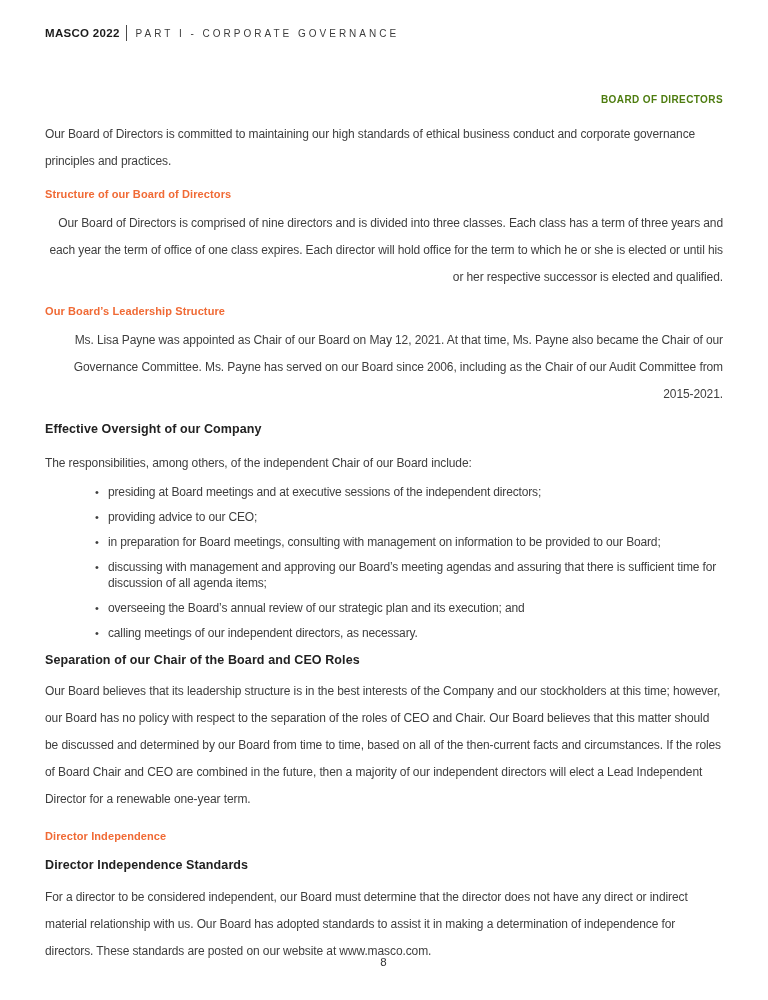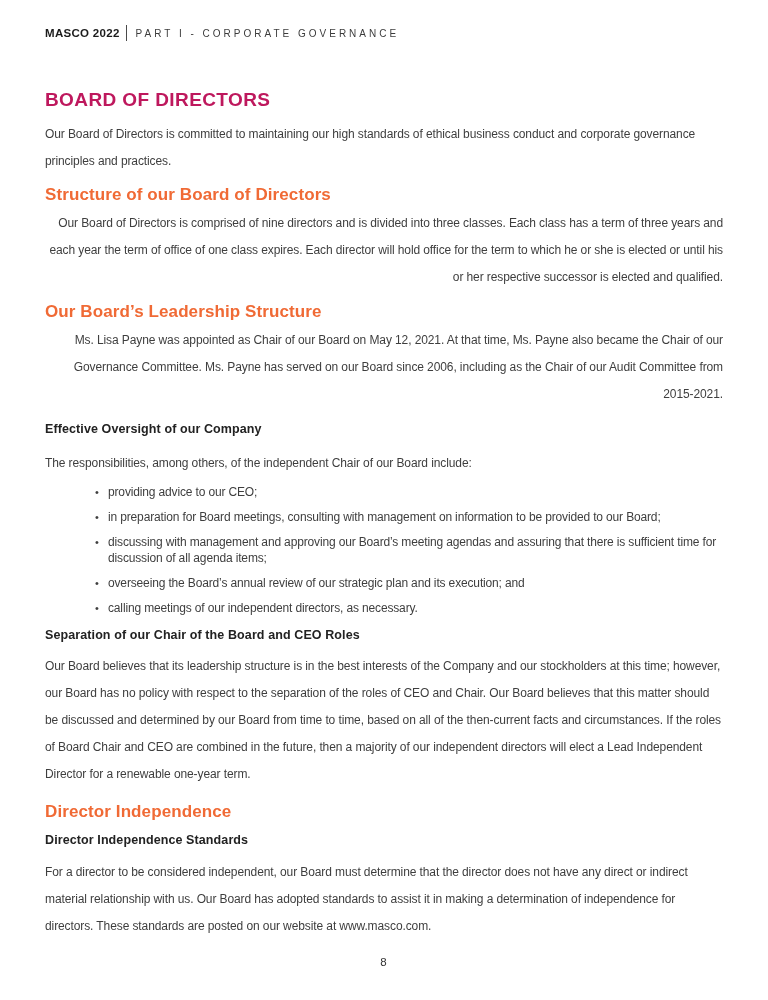--- a/index.html
+++ b/index.html
@@ -34,28 +34,29 @@
   .section-label {
     font-size: 10px;
     letter-spacing: 3px;
     color: #3c3c3c;
     white-space: nowrap;
   }
 
   
   h1.page-title {
     margin-top: 50px;
-    font-size: 19px;
+    font-size: 10px;
     line-height: 18px;
     letter-spacing: 0.4px;
-    color: #be185d;
+    color: #4d7c0f;
     font-weight: bold;
+    text-align: right;
   }
   h2.accent-heading {
-    font-size: 17px;
+    font-size: 11px;
     line-height: 17px;
     font-weight: bold;
     letter-spacing: 0.1px;
   }
   h3.sub-heading {
     font-size: 12.5px;
     line-height: 15px;
     font-weight: bold;
     color: #222222;
     letter-spacing: 0.1px;
@@ -138,20 +139,21 @@
     <h2 class="accent-heading mt-h2-a" style="color:#F06A35">Structure of our Board of Directors</h2>
     <p class="body-text mt-para">Our Board of Directors is comprised of nine directors and is divided into three classes. Each class has a term of three years and each year the term of office of one class expires. Each director will hold office for the term to which he or she is elected or until his or her respective successor is elected and qualified.</p>
 
     <h2 class="accent-heading mt-h2-b" style="color:#F06A35">Our Board’s Leadership Structure</h2>
     <p class="body-text mt-para">Ms. Lisa Payne was appointed as Chair of our Board on May 12, 2021. At that time, Ms. Payne also became the Chair of our Governance Committee. Ms. Payne has served on our Board since 2006, including as the Chair of our Audit Committee from 2015-2021.</p>
 
     <h3 class="sub-heading mt-h3">Effective Oversight of our Company</h3>
     <p class="body-text mt-listintro">The responsibilities, among others, of the independent Chair of our Board include:</p>
 
     <ul class="responsibility-list">
+      <li>presiding at Board meetings and at executive sessions of the independent directors;</li>
       <li>providing advice to our CEO;</li>
       <li>in preparation for Board meetings, consulting with management on information to be provided to our Board;</li>
       <li>discussing with management and approving our Board’s meeting agendas and assuring that there is sufficient time for discussion of all agenda items;</li>
       <li>overseeing the Board’s annual review of our strategic plan and its execution; and</li>
       <li>calling meetings of our independent directors, as necessary.</li>
     </ul>
 
     <h3 class="sub-heading mt-h3-sep">Separation of our Chair of the Board and CEO Roles</h3>
     <p class="body-text mt-para-sep">Our Board believes that its leadership structure is in the best interests of the Company and our stockholders at this time; however, our Board has no policy with respect to the separation of the roles of CEO and Chair. Our Board believes that this matter should be discussed and determined by our Board from time to time, based on all of the then-current facts and circumstances. If the roles of Board Chair and CEO are combined in the future, then a majority of our independent directors will elect a Lead Independent Director for a renewable one-year term.</p>
 

